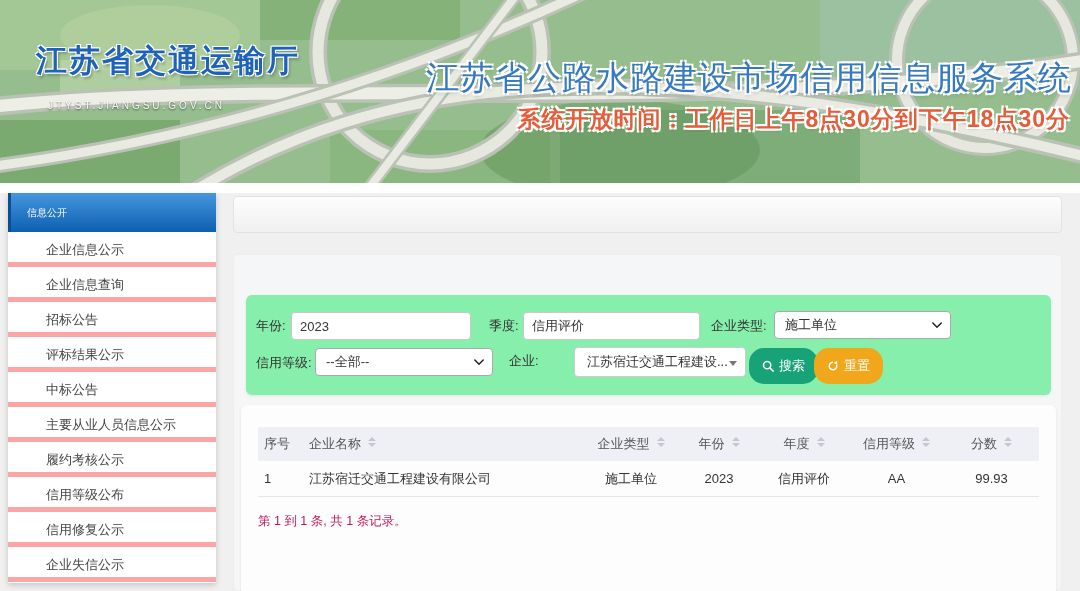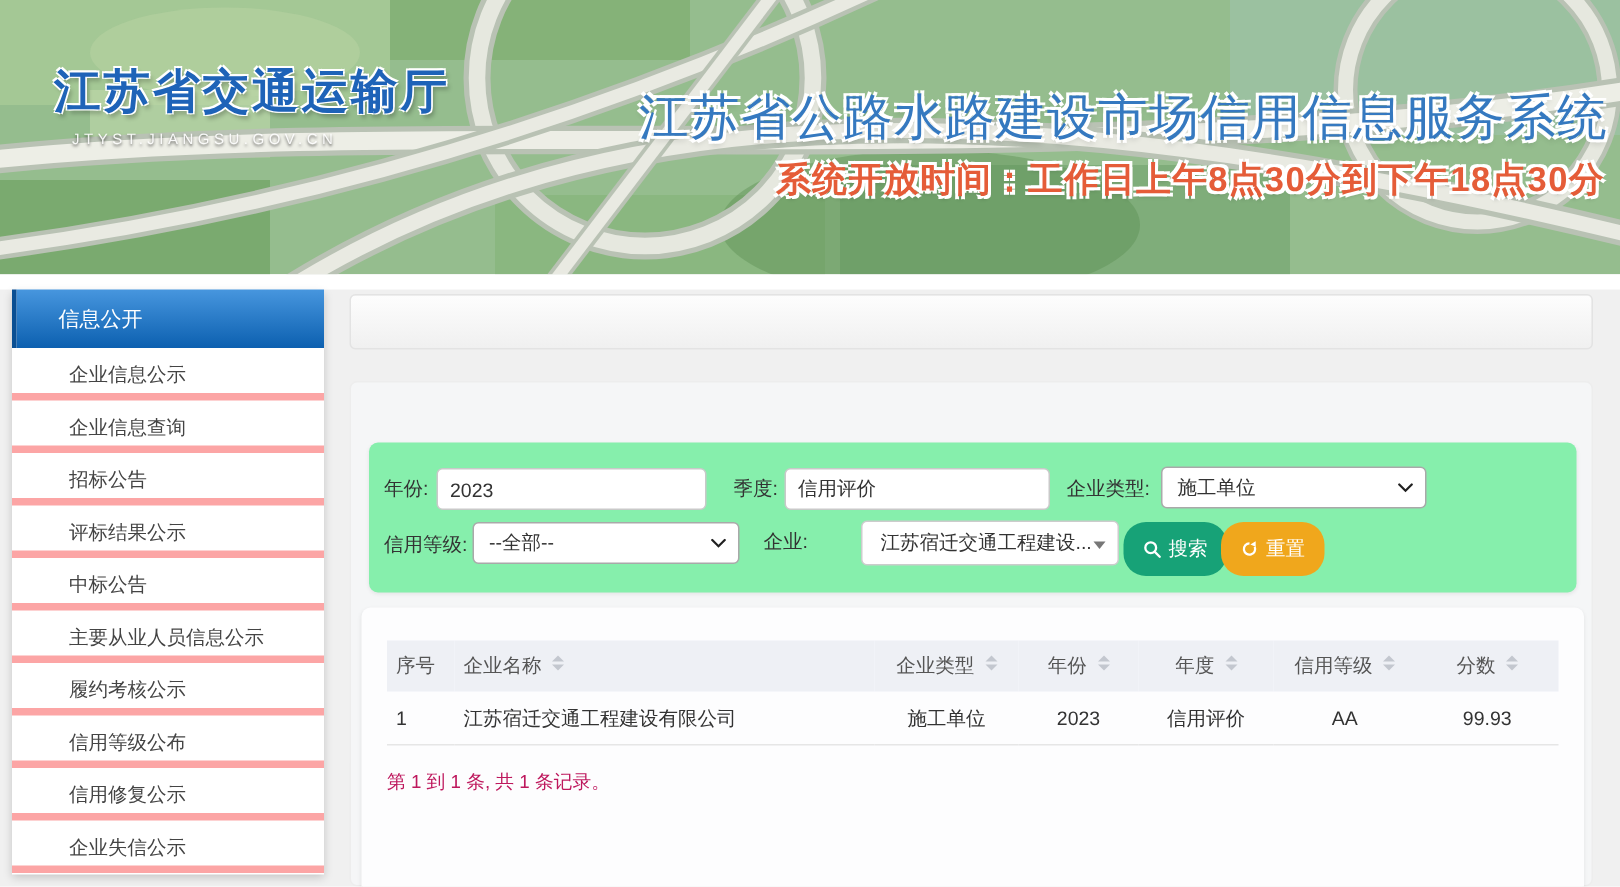--- a/index.html
+++ b/index.html
@@ -9,21 +9,21 @@
     background:#ffffff;
   }
   
   .banner{position:absolute;left:0;top:0;width:1080px;height:183px;overflow:hidden;}
   .banner svg.bg{position:absolute;left:0;top:0;width:100%;height:100%;}
   .dept-name{
     position:absolute;left:36px;top:40px;font-size:31px;font-weight:bold;color:#1e63b8;letter-spacing:2px;
     text-shadow:-1px -1px 0 #fff,1px -1px 0 #fff,-1px 1px 0 #fff,1px 1px 0 #fff,2px 3px 3px rgba(0,0,0,.25);
   }
   .dept-url{
-    position:absolute;left:48px;top:88px;font-size:10px;color:rgba(255,255,255,.92);letter-spacing:3px;
+    position:absolute;left:48px;top:100px;font-size:10px;color:rgba(255,255,255,.92);letter-spacing:3px;
     text-shadow:0 1px 2px rgba(0,0,0,.6);
     text-align:center;
   }
   .sys-title{
     position:absolute;right:8px;top:56px;font-size:33px;font-weight:normal;color:#3579c0;letter-spacing:1px;
     text-shadow:-2px -2px 0 #fff,2px -2px 0 #fff,-2px 2px 0 #fff,2px 2px 0 #fff,0 3px 4px rgba(0,0,0,.2);
     white-space:nowrap;
   }
   .open-time{
     position:absolute;right:10px;top:104px;font-size:23px;font-weight:bold;color:#e55c38;letter-spacing:1px;
@@ -32,21 +32,21 @@
   }
   
   .lower{position:absolute;left:0;top:183px;width:1080px;height:408px;background:#f0f0f0;}
   .white-strip{position:absolute;left:0;top:0;width:1080px;height:10px;background:#ffffff;}
   
   .sidebar{
     position:absolute;left:8px;top:10px;width:208px;height:390px;background:#fff;
     box-shadow:0 2px 6px rgba(0,0,0,.18);
   }
   .sidebar-header{
-    height:39px;line-height:39px;padding-left:28px;font-size:14px;color:#fff;
+    height:39px;line-height:39px;padding-left:16px;font-size:10px;color:#fff;
     background:linear-gradient(#4796de,#0c60b0);
     border-left:3px solid #0a4f93;box-sizing:border-box;
   }
   .sidebar ul{list-style:none;margin:0;padding:0;}
   .sidebar li{
     height:35px;line-height:35px;padding-left:38px;font-size:13px;color:#444;
     border-bottom:5px solid #fca5a5;cursor:pointer;box-sizing:border-box;
   }
   
   .content{position:absolute;left:233px;top:13px;width:829px;height:395px;}

